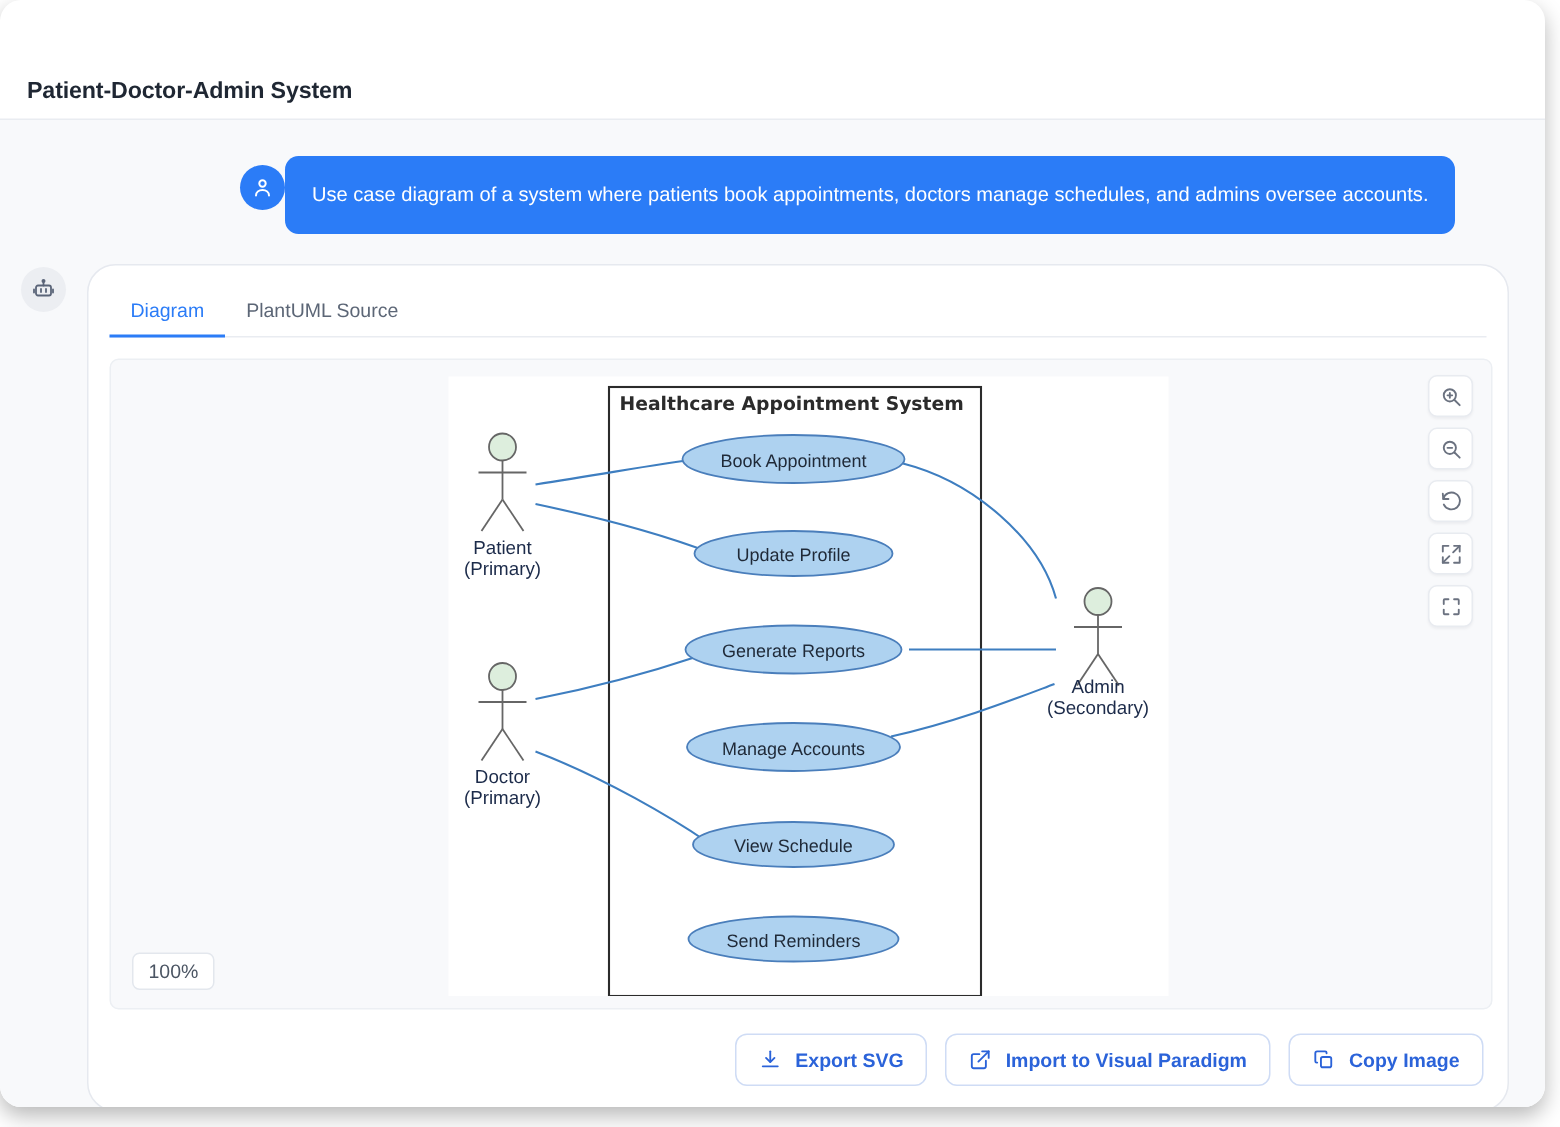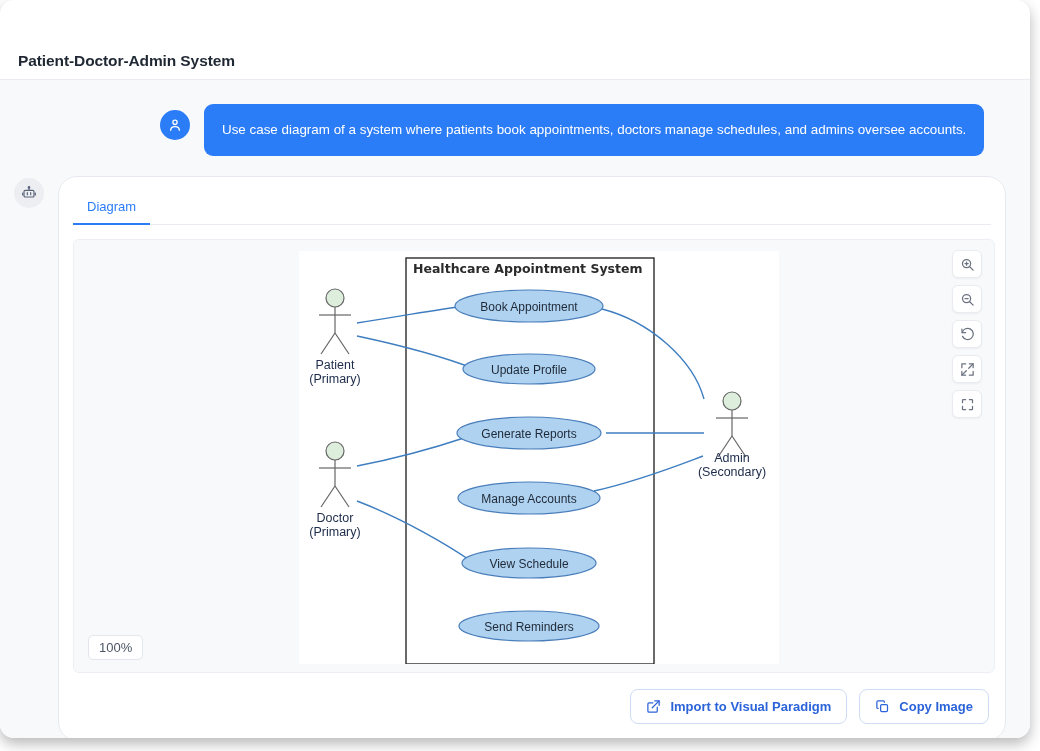--- a/index.html
+++ b/index.html
@@ -52,21 +52,20 @@
   .avatar {
     width: 30px; height: 30px;
     border-radius: 50%;
     flex: 0 0 30px;
     display: flex; align-items: center; justify-content: center;
     margin-top: 6px;
   }
   .avatar.user { background: #2b7cf7; }
   .avatar.bot  { background: #eceef2; }
   .bubble {
-    margin-left: 14px;
     background: #2b7cf7;
     color: #ffffff;
     border-radius: 9px;
     padding: 14px 18px 15px 18px;
     font-size: 13.4px;
     line-height: 1.72;
     max-width: 800px;
   }
   
   #assistant-row {
@@ -195,20 +194,21 @@
           <circle cx="12" cy="3.6" r="1.1"></circle>
           <path d="M2.5 12v3M21.5 12v3"></path>
           <path d="M9.5 11.5v3M14.5 11.5v3"></path>
         </svg>
       </div>
 
       <div id="result-card">
 
         <div id="tabs">
           <div class="tab active">Diagram</div>
+          <div class="tab">PlantUML Source</div>
         </div>
 
         <div id="canvas-wrap">
 
           <div id="diagram-svg-holder">
             <svg width="480" height="413" viewBox="0 0 480 413" xmlns="http://www.w3.org/2000/svg">
 
               <rect x="107" y="7" width="248" height="406" fill="#ffffff" stroke="#2b2b2b" stroke-width="1.4"></rect>
               <text x="114" y="22" class="uml-title">Healthcare Appointment System</text>
 
@@ -339,20 +339,28 @@
               </svg>
             </div>
           </div>
 
           <div id="zoom-level">100%</div>
         </div>
 
         <div id="actions">
           <div class="action-btn">
             <svg width="15" height="15" viewBox="0 0 24 24" fill="none" stroke="#2b63d9" stroke-width="2" stroke-linecap="round" stroke-linejoin="round">
+              <path d="M12 3v11"></path>
+              <polyline points="7.5 10 12 14.5 16.5 10"></polyline>
+              <path d="M4 19h16"></path>
+            </svg>
+            <span>Export SVG</span>
+          </div>
+          <div class="action-btn">
+            <svg width="15" height="15" viewBox="0 0 24 24" fill="none" stroke="#2b63d9" stroke-width="2" stroke-linecap="round" stroke-linejoin="round">
               <path d="M18 13v6a2 2 0 0 1-2 2H5a2 2 0 0 1-2-2V8a2 2 0 0 1 2-2h6"></path>
               <polyline points="14 3 21 3 21 10"></polyline>
               <line x1="10" y1="14" x2="21" y2="3"></line>
             </svg>
             <span>Import to Visual Paradigm</span>
           </div>
           <div class="action-btn">
             <svg width="15" height="15" viewBox="0 0 24 24" fill="none" stroke="#2b63d9" stroke-width="2" stroke-linecap="round" stroke-linejoin="round">
               <rect x="9" y="9" width="11" height="11" rx="2"></rect>
               <path d="M5 15H4.5A1.5 1.5 0 0 1 3 13.5V5a2 2 0 0 1 2-2h8.5A1.5 1.5 0 0 1 15 4.5V5"></path>

